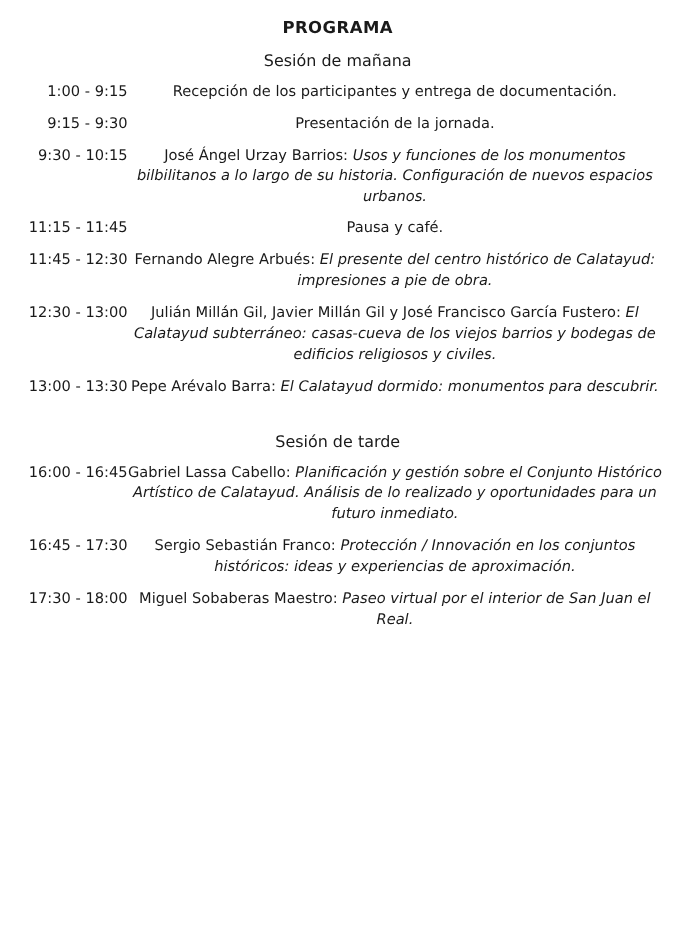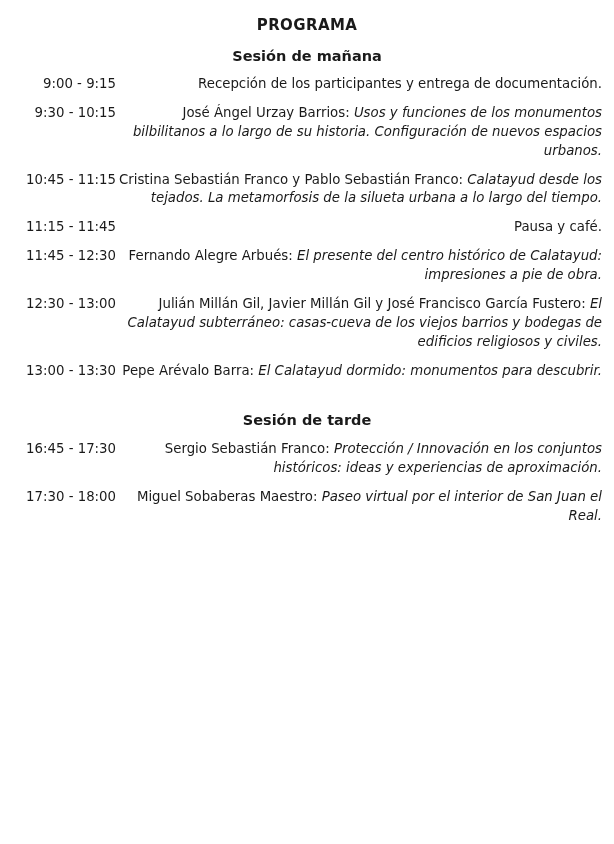--- a/index.html
+++ b/index.html
@@ -23,21 +23,21 @@
   }
   .doc-title {
     text-align: center;
     font-weight: bold;
     font-size: 15px;
     letter-spacing: 0.4px;
     margin: 2px 0 14px 0;
   }
   .section-heading {
     text-align: center;
-    font-weight: bold;
+    font-weight: normal;
     font-size: 14.5px;
     margin: 4px 0 11px 0;
   }
   .section-heading.tarde {
     margin-top: 22px;
     margin-bottom: 12px;
   }
   table.schedule {
     width: 100%;
     border-collapse: collapse;
@@ -51,21 +51,21 @@
     text-align: right;
     padding-right: 14px;
     font-size: 13.3px;
     line-height: 1.42;
     white-space: nowrap;
     color: #1a1a1a;
   }
   td.desc {
     font-size: 13.3px;
     line-height: 1.42;
-    text-align: right;
+    text-align: center;
   }
   .speaker {
     font-weight: normal;
   }
   .conj {
     font-weight: normal;
   }
   .title-it {
     font-style: italic;
   }
@@ -78,30 +78,30 @@
 
 <div class="page">
 
   <div class="doc-title">PROGRAMA</div>
 
   <div class="section-heading">Sesión de mañana</div>
 
   <table class="schedule">
     <tbody>
       <tr>
-        <td class="time">9:00 - 9:15</td>
+        <td class="time">1:00 - 9:15</td>
         <td class="desc"><span class="plain">Recepción de los participantes y entrega de documentación.</span></td>
+      </tr>
+      <tr>
+        <td class="time">9:15 - 9:30</td>
+        <td class="desc"><span class="plain">Presentación de la jornada.</span></td>
       </tr>
       <tr>
         <td class="time">9:30 - 10:15</td>
         <td class="desc"><span class="speaker">José Ángel Urzay Barrios:</span> <span class="title-it">Usos y funciones de los monumentos bilbilitanos a lo largo de su historia. Configuración de nuevos espacios urbanos.</span></td>
-      </tr>
-      <tr>
-        <td class="time">10:45 - 11:15</td>
-        <td class="desc"><span class="speaker">Cristina Sebastián Franco</span><span class="conj"> y </span><span class="speaker">Pablo Sebastián Franco:</span> <span class="title-it">Calatayud desde los tejados. La metamorfosis de la silueta urbana a lo largo del tiempo.</span></td>
       </tr>
       <tr>
         <td class="time">11:15 - 11:45</td>
         <td class="desc"><span class="plain">Pausa y café.</span></td>
       </tr>
       <tr>
         <td class="time">11:45 - 12:30</td>
         <td class="desc"><span class="speaker">Fernando Alegre Arbués:</span> <span class="title-it">El presente del centro histórico de Calatayud: impresiones a pie de obra.</span></td>
       </tr>
       <tr>
@@ -113,20 +113,24 @@
         <td class="desc"><span class="speaker">Pepe Arévalo Barra:</span> <span class="title-it">El Calatayud dormido: monumentos para descubrir.</span></td>
       </tr>
     </tbody>
   </table>
 
   <div class="section-heading tarde">Sesión de tarde</div>
 
   <table class="schedule">
     <tbody>
       <tr>
+        <td class="time">16:00 - 16:45</td>
+        <td class="desc"><span class="speaker">Gabriel Lassa Cabello:</span> <span class="title-it">Planificación y gestión sobre el Conjunto Histórico Artístico de Calatayud. Análisis de lo realizado y oportunidades para un futuro inmediato.</span></td>
+      </tr>
+      <tr>
         <td class="time">16:45 - 17:30</td>
         <td class="desc"><span class="speaker">Sergio Sebastián Franco:</span> <span class="title-it">Protección / Innovación en los conjuntos históricos: ideas y experiencias de aproximación.</span></td>
       </tr>
       <tr>
         <td class="time">17:30 - 18:00</td>
         <td class="desc"><span class="speaker">Miguel Sobaberas Maestro:</span> <span class="title-it">Paseo virtual por el interior de San Juan el Real.</span></td>
       </tr>
     </tbody>
   </table>
 

